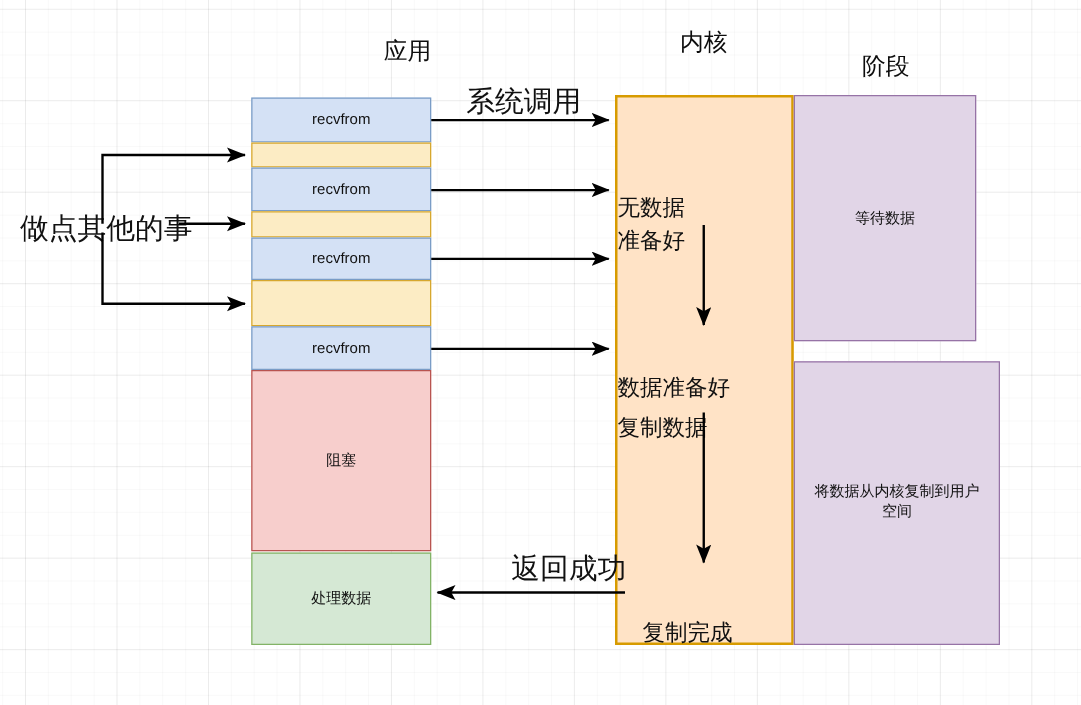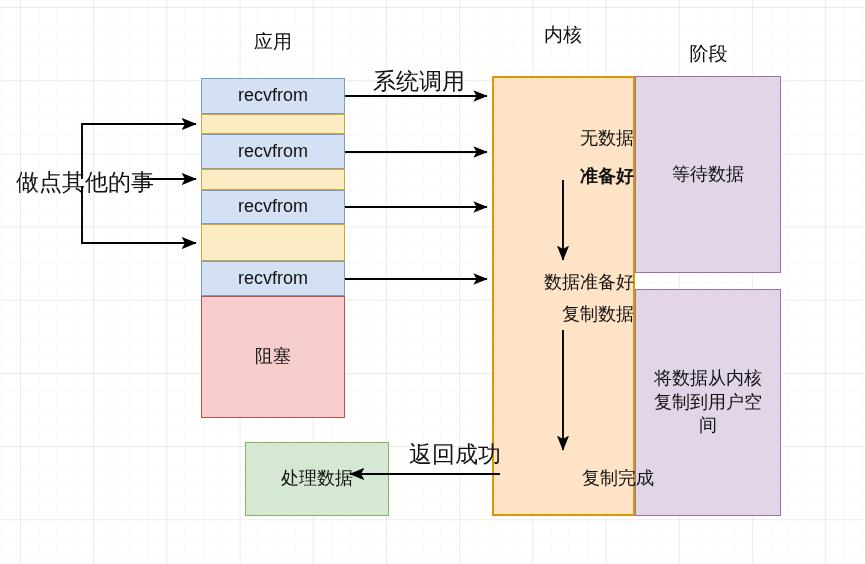--- a/index.html
+++ b/index.html
@@ -38,60 +38,60 @@
     line-height: 1;
   }
 
   .box {
     position: absolute;
     box-sizing: border-box;
     display: flex;
     align-items: center;
     justify-content: center;
     text-align: center;
-    font-size: 18px;
+    font-size: 12px;
     color: #111111;
     line-height: 1.3;
   }
 
   .blk-recv {
     background: #d4e1f5;
     border: 1px solid #7a9cc6;
   }
   .blk-idle {
     background: #fcecc4;
     border: 1.5px solid #d6a72e;
   }
   .blk-block {
     background: #f7cecc;
     border: 1.5px solid #b85450;
   }
   .blk-proc {
     background: #d5e8d4;
     border: 1.5px solid #82b366;
-    margin-left: 44px;
   }
   .blk-kernel {
     background: #ffe3c6;
     border: 2px solid #d79b00;
     align-items: flex-start;
     justify-content: center;
   }
   .blk-phase {
     background: #e1d5e7;
     border: 1.5px solid #9673a6;
   }
 
   .ktext {
     position: absolute;
     width: 140px;
-    text-align: right;
+    text-align: left;
     font-size: 18px;
     color: #111111;
     line-height: 1.35;
+    margin-top: 28px;
   }
 
   .lbl {
     position: absolute;
     font-size: 23px;
     color: #111111;
     white-space: nowrap;
     line-height: 1.2;
   }
 
@@ -103,30 +103,30 @@
     height: 564px;
     pointer-events: none;
     overflow: visible;
   }
 </style>
 </head>
 <body>
 
 <div id="canvas">
 
-  <div class="hdr" style="left:201px; top:32px; width:144px;">应用</div>
+  <div class="hdr" style="left:201px; top:32px; width:144px;text-align:right;">应用</div>
   <div class="hdr" style="left:492px; top:25px; width:142px;">内核</div>
   <div class="hdr" style="left:636px; top:44px; width:145px;">阶段</div>
 
   <div class="box blk-kernel" style="left:492px; top:76px; width:143px; height:440px;"></div>
 
   <div class="box blk-phase" style="left:635px; top:76px; width:146px; height:197px;">
     <span>等待数据</span>
   </div>
-  <div class="box blk-phase" style="left:635px; top:289px; width:146px; height:227px; padding:0 12px;">
+  <div class="box blk-phase" style="left:635px; top:289px; width:165px; height:227px; padding:0 12px;font-family:Liberation Mono, monospace;">
     <span>将数据从内核复制到用户空间</span>
   </div>
 
   <div class="box blk-recv" style="left:201px; top:78px; width:144px; height:36px;">
     <span>recvfrom</span>
   </div>
   <div class="box blk-idle" style="left:201px; top:114px; width:144px; height:20px;">
     <span></span>
   </div>
   <div class="box blk-recv" style="left:201px; top:134px; width:144px; height:35px;">
@@ -137,29 +137,29 @@
   </div>
   <div class="box blk-recv" style="left:201px; top:190px; width:144px; height:34px;">
     <span>recvfrom</span>
   </div>
   <div class="box blk-idle" style="left:201px; top:224px; width:144px; height:37px;">
     <span></span>
   </div>
   <div class="box blk-recv" style="left:201px; top:261px; width:144px; height:35px;">
     <span>recvfrom</span>
   </div>
-  <div class="box blk-block" style="left:201px; top:296px; width:144px; height:122px;">
+  <div class="box blk-block" style="left:201px; top:296px; width:144px; height:145px;">
     <span>阻塞</span>
   </div>
   <div class="box blk-proc" style="left:201px; top:442px; width:144px; height:74px;">
     <span>处理数据</span>
   </div>
 
   <div class="ktext" style="left:494px; top:126px;">无数据</div>
-  <div class="ktext" style="left:494px; top:164px;font-weight:bold;">准备好</div>
+  <div class="ktext" style="left:494px; top:152px;">准备好</div>
   <div class="ktext" style="left:494px; top:270px;">数据准备好</div>
   <div class="ktext" style="left:494px; top:302px;">复制数据</div>
   <div class="ktext" style="left:494px; top:466px;padding-left:20px;">复制完成</div>
 
   <div class="lbl" style="left:373px; top:68px;">系统调用</div>
   <div class="lbl" style="left:16px; top:169px;">做点其他的事</div>
   <div class="lbl" style="left:377px; top:441px;margin-left:32px;">返回成功</div>
 
   <svg class="overlay" viewBox="0 0 865 564">
     <defs>

